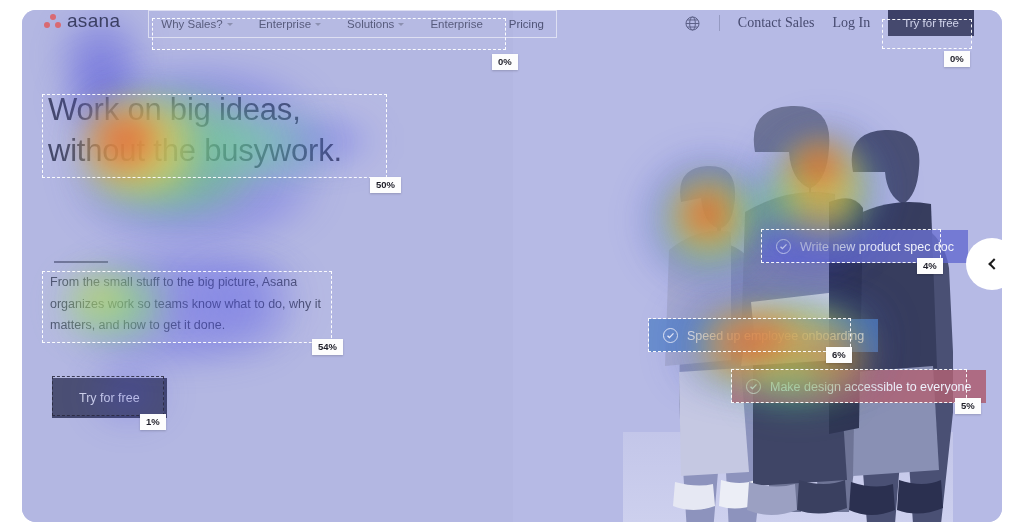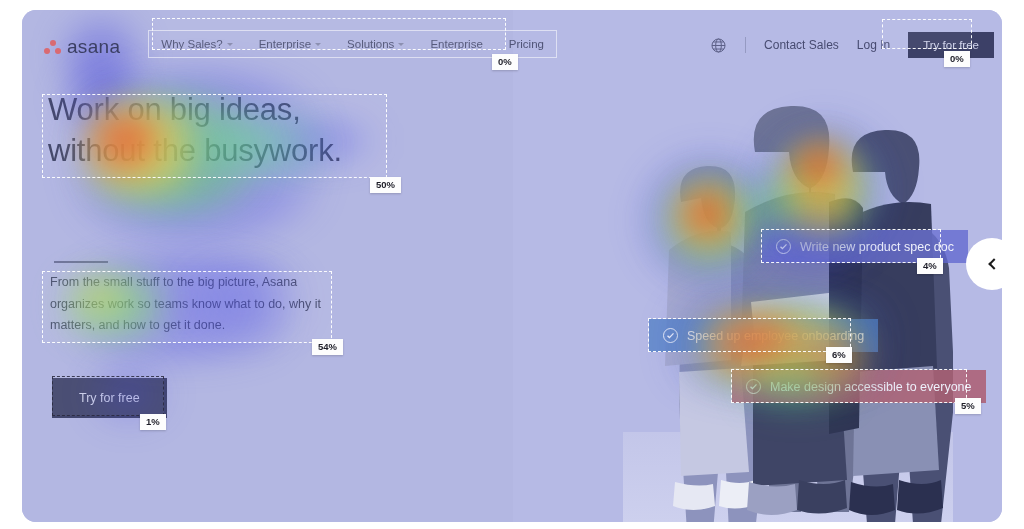--- a/index.html
+++ b/index.html
@@ -25,23 +25,23 @@
     position: absolute; left: 0; top: 0; width: 491px; height: 100%;
     background: #b3b7e2;
   }
   .bg-right {
     position: absolute; left: 491px; top: 0; right: 0; height: 100%;
     background: #b6bae5;
   }
 
   
   .site-header {
-    position: absolute; left: 0; top: 8px; width: 100%; height: 40px;
-    display: flex; align-items: flex-end;
-    padding: 0 8px 0 10px;
+    position: absolute; left: 0; top: 0; width: 100%; height: 40px;
+    display: flex; align-items: flex-start;
+    padding: 0 28px 0 10px;
     z-index: 40;
   }
   .brand {
     display: flex; align-items: center; gap: 6px;
     margin-left: 12px; margin-right: 28px;
   }
   .brand-dots { position: relative; width: 17px; height: 15px; }
   .brand-dots i {
     position: absolute; display: block;
     width: 6px; height: 6px; border-radius: 50%;
@@ -68,21 +68,21 @@
     width: 0; height: 0; border-left: 3px solid transparent;
     border-right: 3px solid transparent; border-top: 3px solid #7b7fa0;
     opacity: .8;
   }
 
   .header-right {
     margin-left: auto; display: flex; align-items: center; gap: 18px;
   }
   .globe-icon { width: 17px; height: 17px; opacity: .85; }
   .hdr-sep { width: 1px; height: 16px; background: rgba(90,94,130,.35); }
-  .hdr-link { font-size: 12px; color: #474b70; white-space: nowrap; }
+  .hdr-link { font-size: 14px; color: #474b70; white-space: nowrap; font-family: Liberation Serif, serif; }
   .btn-try-hdr {
     background: #3c4067; color: #ced1ea;
     font-size: 11.5px; padding: 7px 15px;
     border: none; white-space: nowrap;
   }
 
   
   .hero-left { position: absolute; left: 0; top: 0; width: 491px; height: 100%; z-index: 30; }
   .headline {
     position: absolute; left: 26px; top: 80px; width: 345px;

